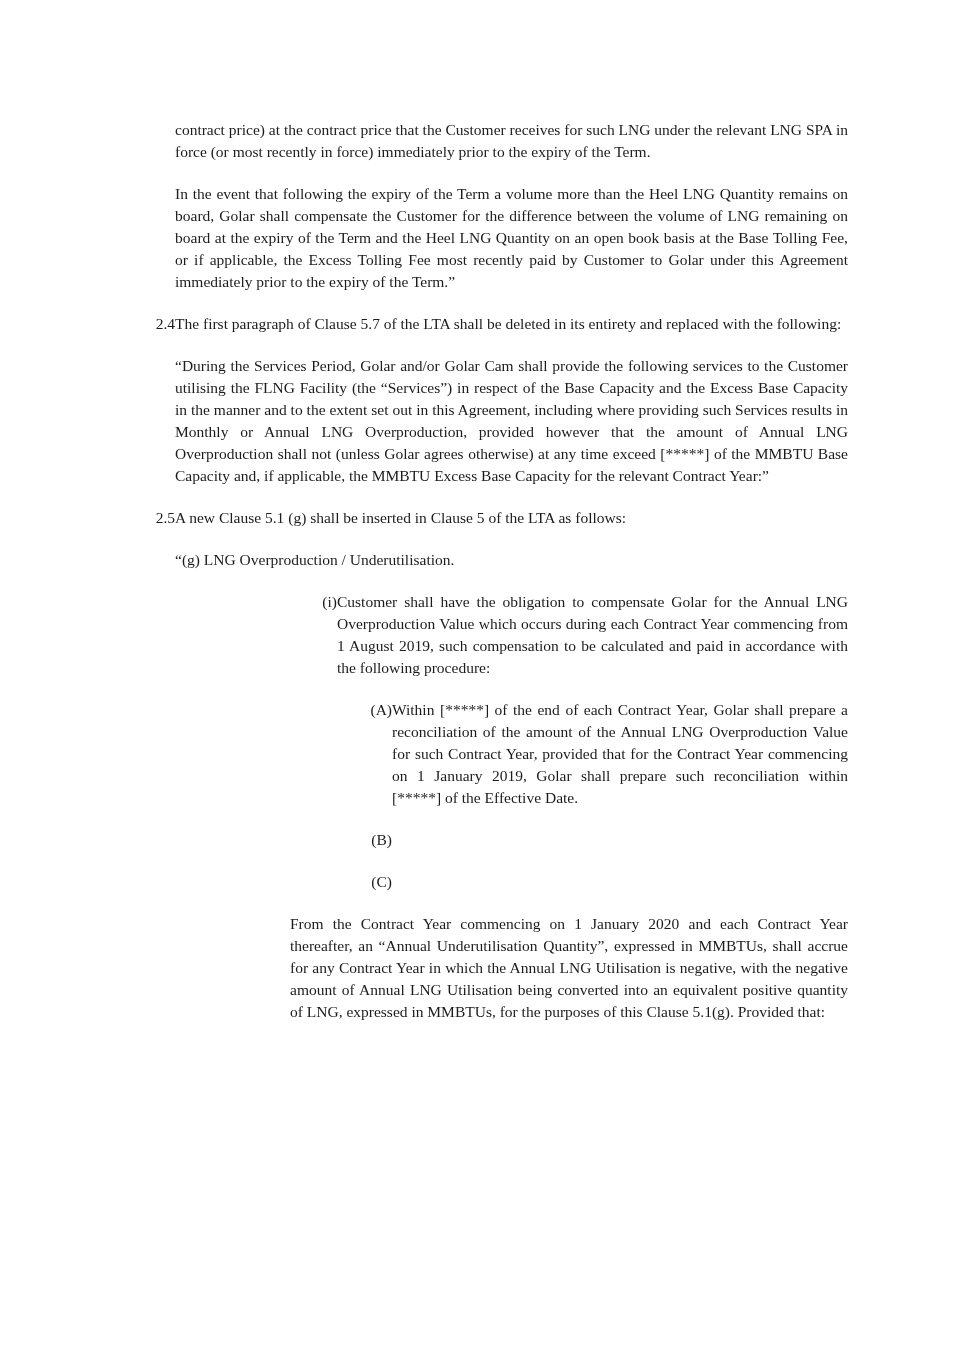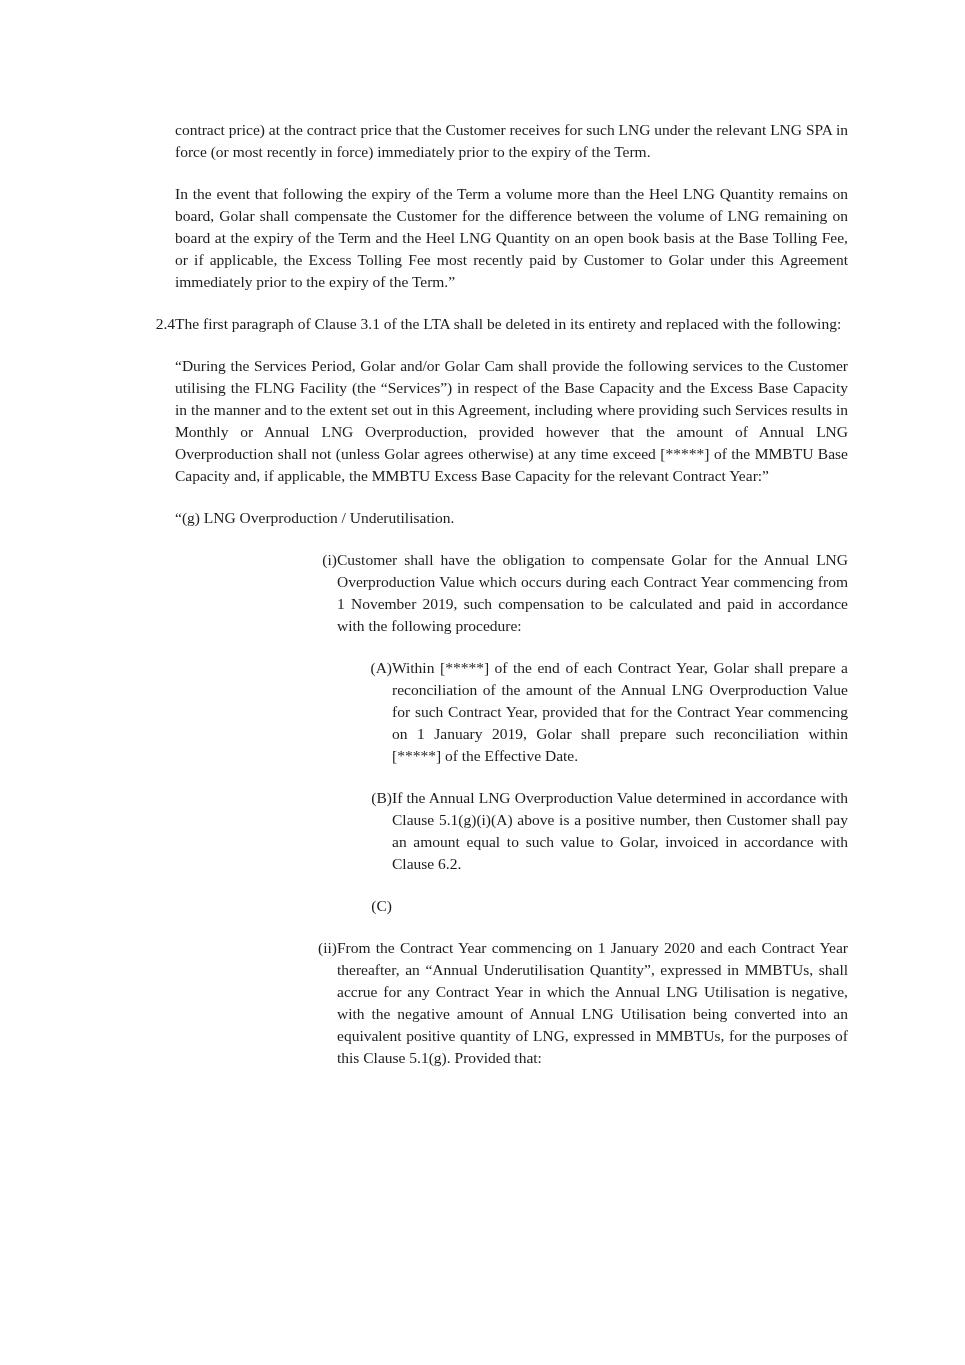--- a/index.html
+++ b/index.html
@@ -49,41 +49,43 @@
 <div class="page">
   <div id="doc-body">
       <div class="para body">
         <span class="text"><span>contract price) at the contract price that the Customer receives for such LNG under the relevant LNG SPA in force (or most recently in force) immediately prior to the expiry of the Term.</span></span>
       </div>
       <div class="para body">
         <span class="text"><span>In the event that following the expiry of the Term a volume more than the Heel LNG Quantity remains on board, Golar shall compensate the Customer for the difference between the volume of LNG remaining on board at the expiry of the Term and the Heel LNG Quantity on an open book basis at the Base Tolling Fee, or if applicable, the Excess Tolling Fee most recently paid by Customer to Golar under this Agreement immediately prior to the expiry of the Term.”</span></span>
       </div>
       <div class="para clause">
         <span class="marker">2.4</span>
-        <span class="text"><span>The first paragraph of Clause 3.1 of the LTA shall be deleted in its entirety and replaced with the following:</span></span>
+        <span class="text"><span>The first paragraph of Clause 5.7 of the LTA shall be deleted in its entirety and replaced with the following:</span></span>
       </div>
       <div class="para body">
         <span class="text"><span>“During the Services Period, Golar and/or Golar Cam shall provide the following services to the Customer utilising the FLNG Facility (the “</span><strong>Services</strong><span>”) in respect of the Base Capacity and the Excess Base Capacity in the manner and to the extent set out in this Agreement, including where providing such Services results in Monthly or Annual LNG Overproduction, provided however that the amount of Annual LNG Overproduction shall not (unless Golar agrees otherwise) at any time exceed [*****] of the MMBTU Base Capacity and, if applicable, the MMBTU Excess Base Capacity for the relevant Contract Year:”</span></span>
+      </div>
+      <div class="para clause">
+        <span class="marker">2.5</span>
+        <span class="text"><span>A new Clause 5.1 (g) shall be inserted in Clause 5 of the LTA as follows:</span></span>
       </div>
       <div class="para heading">
         <span class="text"><span>“(g) </span><strong>LNG Overproduction / Underutilisation.</strong></span>
       </div>
       <div class="para level1">
         <span class="marker">(i)</span>
-        <span class="text"><span>Customer shall have the obligation to compensate Golar for the Annual LNG Overproduction Value which occurs during each Contract Year commencing from 1 November 2019, such compensation to be calculated and paid in accordance with the following procedure:</span></span>
+        <span class="text"><span>Customer shall have the obligation to compensate Golar for the Annual LNG Overproduction Value which occurs during each Contract Year commencing from 1 August 2019, such compensation to be calculated and paid in accordance with the following procedure:</span></span>
       </div>
       <div class="para level2">
         <span class="marker">(A)</span>
         <span class="text"><span>Within [*****] of the end of each Contract Year, Golar shall prepare a reconciliation of the amount of the Annual LNG Overproduction Value for such Contract Year, provided that for the Contract Year commencing on 1 January 2019, Golar shall prepare such reconciliation within [*****] of the Effective Date.</span></span>
       </div>
       <div class="para level2">
         <span class="marker">(B)</span>
-        <span class="text"><span>If the Annual LNG Overproduction Value determined in accordance with Clause 5.1(g)(i)(A) above is a positive number, then Customer shall pay an amount equal to such value to Golar, invoiced in accordance with Clause 6.2.</span></span>
       </div>
       <div class="para level2">
         <span class="marker">(C)</span>
       </div>
       <div class="para level1">
-        <span class="marker">(ii)</span>
         <span class="text"><span>From the Contract Year commencing on 1 January 2020 and each Contract Year thereafter, an “</span><strong>Annual Underutilisation Quantity</strong><span>”, expressed in MMBTUs, shall accrue for any Contract Year in which the Annual LNG Utilisation is negative, with the negative amount of Annual LNG Utilisation being converted into an equivalent positive quantity of LNG, expressed in MMBTUs, for the purposes of this Clause 5.1(g). Provided that:</span></span>
       </div>
     </div>
 </div>
 
 </body></html>

